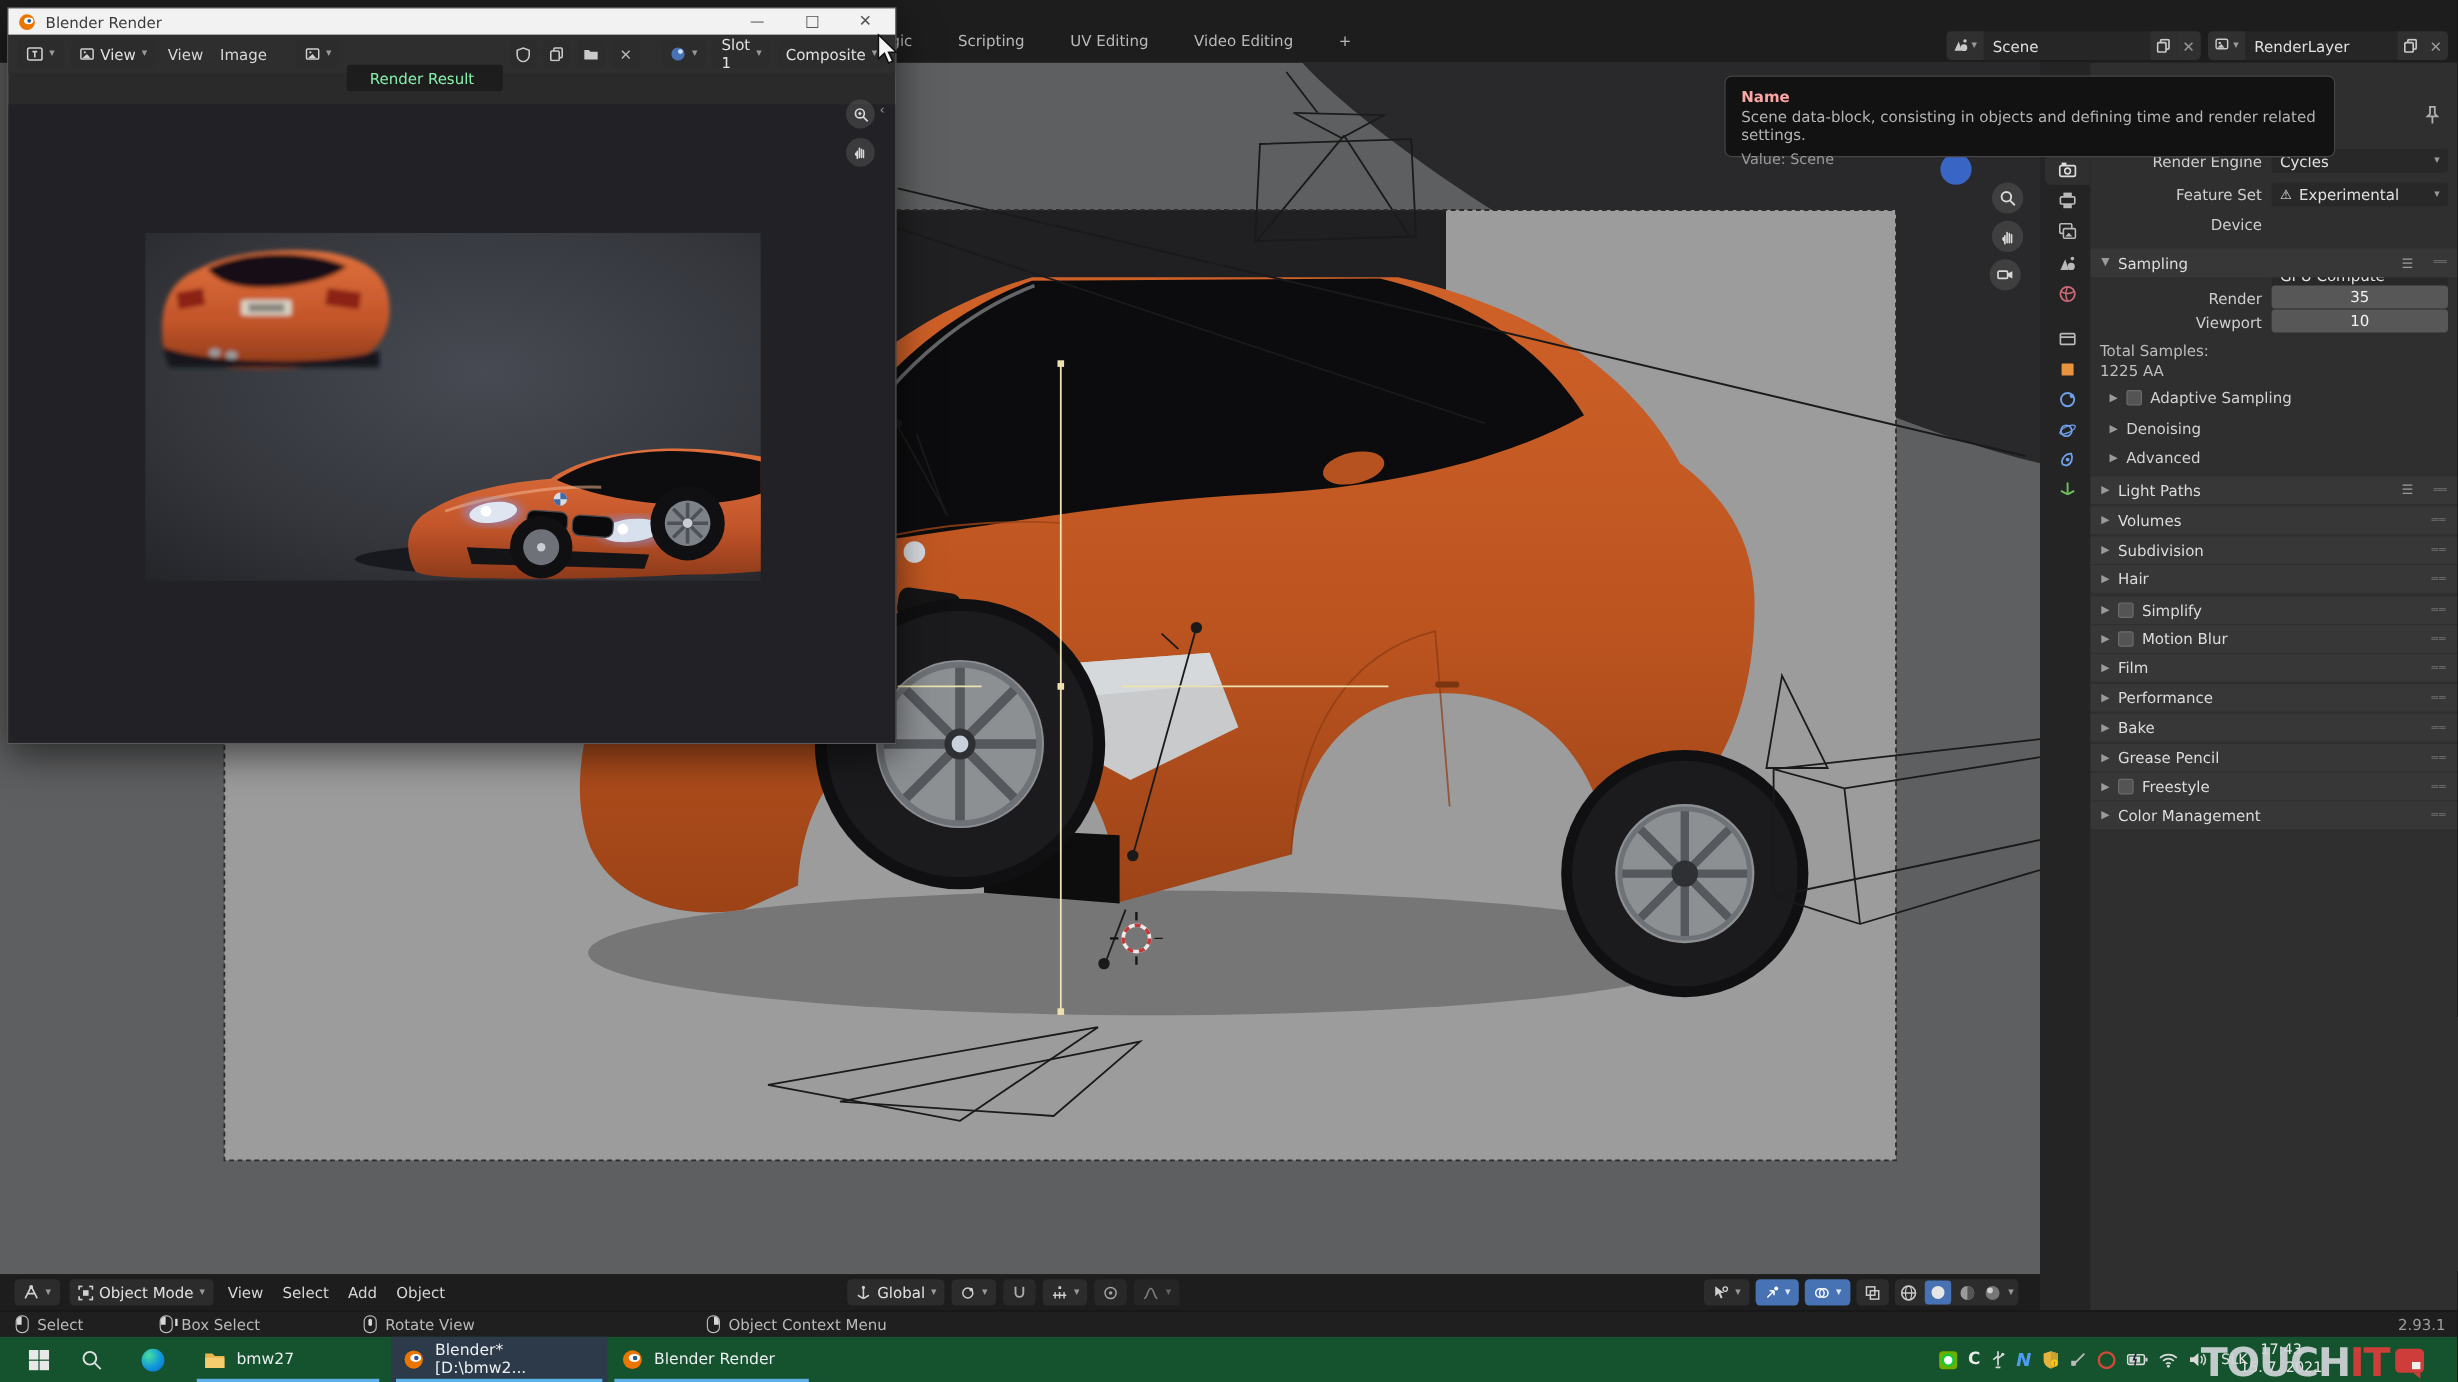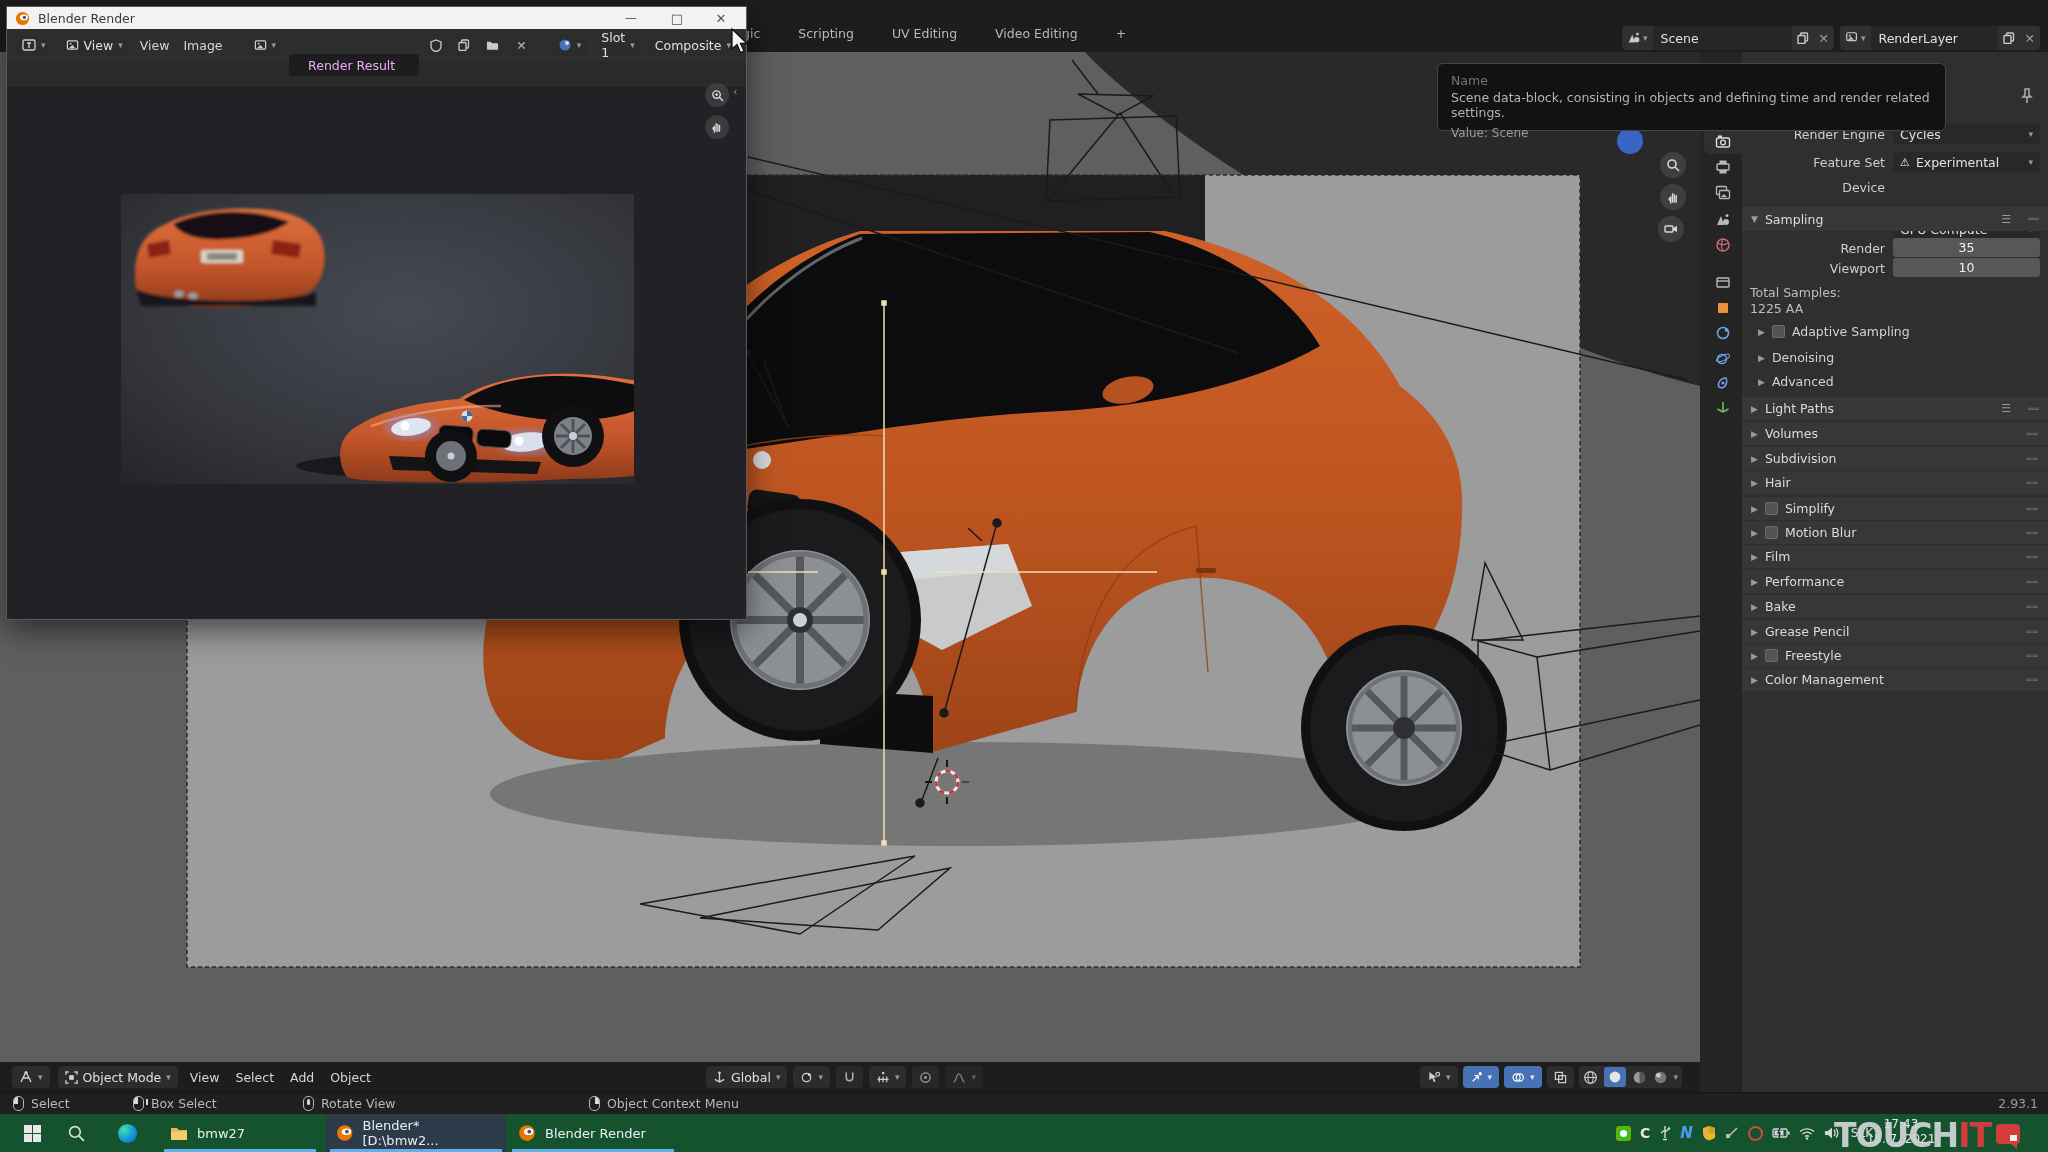--- a/index.html
+++ b/index.html
@@ -54,21 +54,21 @@
   .rtitle{position:absolute;left:0;top:0;width:100%;height:22px;background:#f2f2f2;display:flex;align-items:center;
           color:#3a3a3a;gap:8px;padding-left:8px;box-sizing:border-box;}
   .wctl{position:absolute;top:0;width:34px;height:22px;display:flex;align-items:center;justify-content:center;color:#555;font-size:12px;}
   .rheader{position:absolute;left:0;top:22px;width:100%;height:32px;background:#2e2e2e;display:flex;align-items:center;gap:6px;padding:0 8px;box-sizing:border-box;}
   .rstats{position:absolute;left:0;top:54px;width:100%;height:26px;background:#262626;display:flex;align-items:center;padding:0 14px;color:#d5d5d5;box-sizing:border-box;}
   .rcontent{position:absolute;left:0;top:80px;width:739px;height:532px;background:#222226;}
   .gizmo{position:absolute;width:26px;height:26px;border-radius:50%;background:rgba(90,90,90,.45);display:flex;align-items:center;justify-content:center;}
   
   .tooltip{position:absolute;left:1437px;top:63px;width:509px;height:68px;background:rgba(18,18,18,.97);
            border:1px solid #454545;border-radius:6px;padding:9px 13px;box-sizing:border-box;z-index:60;}
-  .tooltip .t1{color:#737373;}
+  .tooltip .t1{color:#fca5a5;font-weight:bold;}
   .tooltip .t2{color:#b4b4b4;margin-top:2px;}
   .tooltip .t3{color:#9a9a9a;margin-top:6px;font-size:12px;}
   svg{display:block;}
 </style>
 </head>
 <body>
 
 <div id="root">
 
   <div class="topbar">
@@ -644,21 +644,21 @@
       <span class="hmenu">View</span>
       <span class="hmenu">Image</span>
       <span class="hbtn" style="margin-left:14px;">
         <svg width="13" height="13" viewBox="0 0 14 14">
             <rect x="1.5" y="2" width="11" height="9" rx="1" fill="none" stroke="#d0d0d0" stroke-width="1.3"></rect>
             <circle cx="5" cy="5" r="1" fill="#d0d0d0"></circle>
             <path d="M3,10 L7,6.5 L10,10 Z" fill="#d0d0d0"></path>
           </svg>
         <span class="chev">▾</span>
       </span>
-      <span class="flex" style="background:#1d1d1d;border-radius:3px;height:22px;width:132px;padding:0 19px;color:#f0abfc;margin-top:40px;">
+      <span class="flex" style="background:#1d1d1d;border-radius:3px;height:22px;width:132px;padding:0 19px;color:#86efac;margin-top:40px;">
         <span>Render Result</span>
       </span>
       <span class="hbtn" style="padding:0 5px;">
         <svg width="12" height="13" viewBox="0 0 12 13">
             <path d="M6,1 L11,3 L11,7 C11,10 8.5,12 6,12.5 C3.5,12 1,10 1,7 L1,3 Z" fill="none" stroke="#c9c9c9" stroke-width="1.3"></path>
           </svg>
       </span>
       <span class="hbtn" style="padding:0 5px;">
         <svg width="12" height="12" viewBox="0 0 12 12">
             <rect x="3.5" y="1" width="7" height="8" rx="1" fill="none" stroke="#c9c9c9" stroke-width="1.3"></rect>

